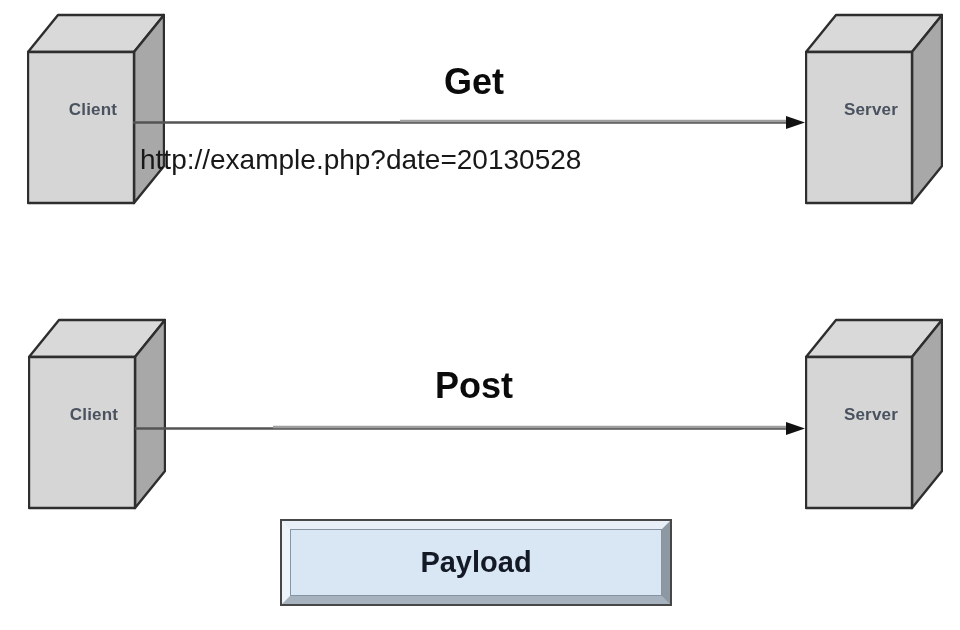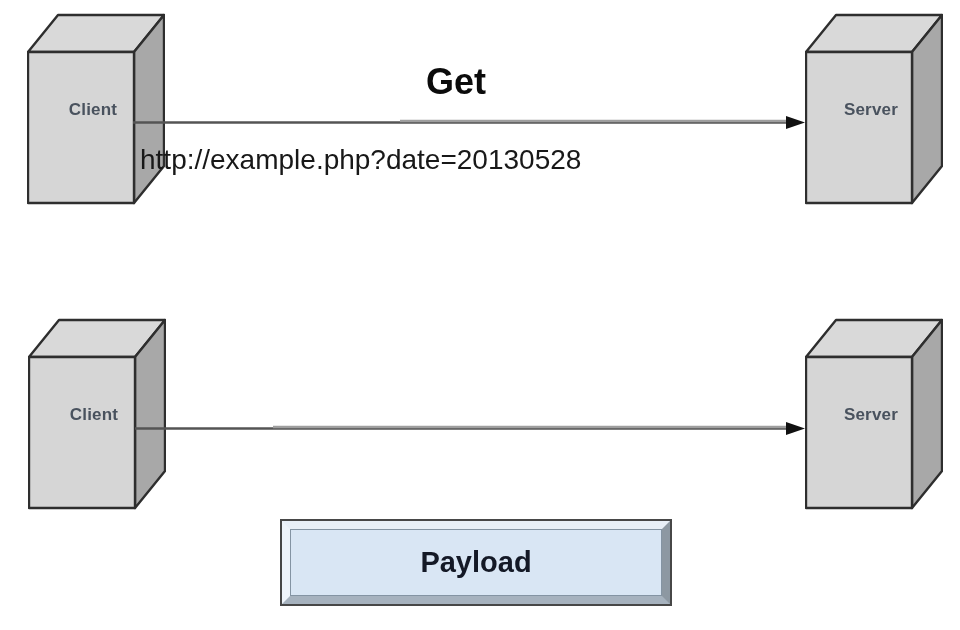--- a/index.html
+++ b/index.html
@@ -27,21 +27,21 @@
   .cuboid-client-post { left: 28px;  top: 318px; }
   .cuboid-server-post { left: 805px; top: 318px; }
 
   
   .arrow-svg { position: absolute; width: 675px; height: 18px; overflow: visible; }
   .arrow-get  { left: 133px; top: 114px; }
   .arrow-post { left: 135px; top: 420px; }
 
   
   .method-title {
-    position: absolute; left: 126px; width: 660px;
+    position: absolute; left: 144px; width: 660px;
     text-align: center;
     font-size: 36px; font-weight: 700; color: #0b0b0b;
     line-height: 1;
   }
   .title-get  { top: 64px;  }
   .title-post { top: 368px; }
 
   .url-text {
     position: absolute; left: 140px; width: 660px;
     text-align: left;
@@ -105,20 +105,21 @@
 
   <div class="cuboid cuboid-client-post">
     <svg viewBox="0 0 138 192">
       <polygon points="1,39 31,2 137,2 107,39" fill="#d9d9d9" stroke="#2e2e2e" stroke-width="2.4" stroke-linejoin="round"></polygon>
       <polygon points="107,39 137,2 137,153 107,190" fill="#a8a8a8" stroke="#2e2e2e" stroke-width="2.4" stroke-linejoin="round"></polygon>
       <polygon points="1,39 107,39 107,190 1,190" fill="#d6d6d6" stroke="#2e2e2e" stroke-width="2.4" stroke-linejoin="round"></polygon>
     </svg>
     <div class="node-label">Client</div>
   </div>
 
+  <div class="method-title title-post">Post</div>
 
   <svg class="arrow-svg arrow-post">
     <line x1="0" y1="8.5" x2="654" y2="8.5" stroke="#545454" stroke-width="2.5"></line>
     <line x1="138" y1="7" x2="654" y2="7" stroke="#9e9e9e" stroke-width="2.5"></line>
     <polygon points="651,2 670,8.5 651,15" fill="#111111"></polygon>
   </svg>
 
 
   <div class="cuboid cuboid-server-post">
     <svg viewBox="0 0 138 192">

